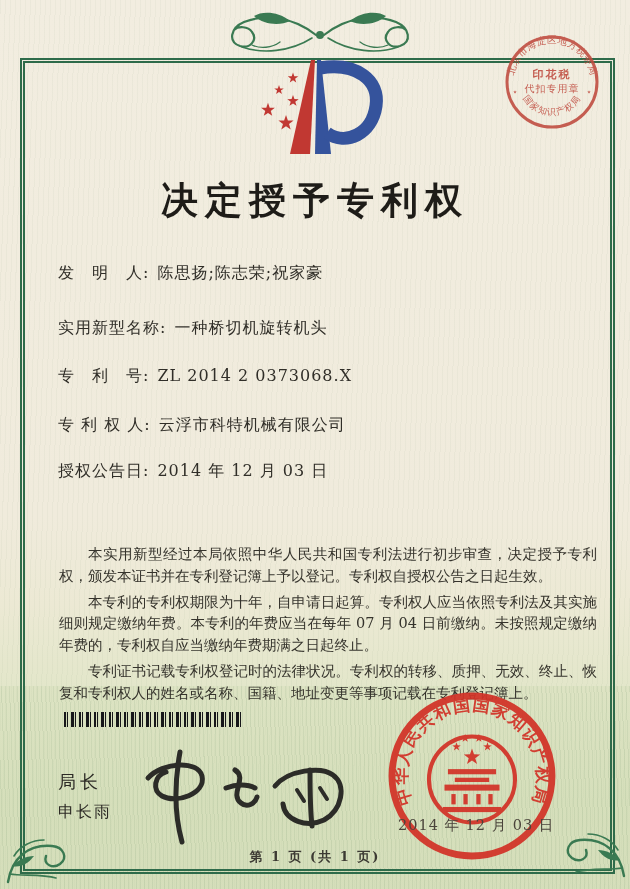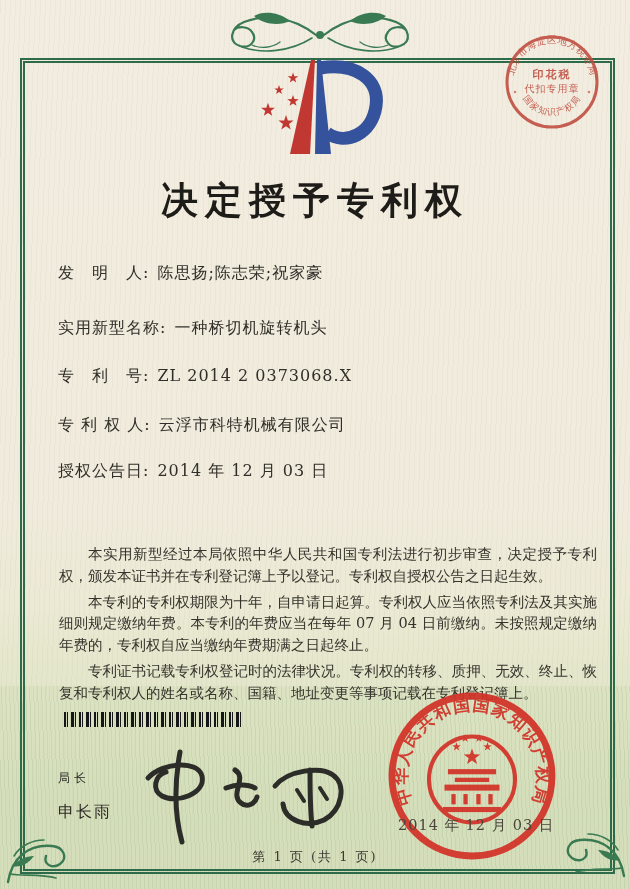--- a/index.html
+++ b/index.html
@@ -35,26 +35,26 @@
   .field-row:nth-child(3){top:103px}
   .field-row:nth-child(4){top:152px}
   .field-row:nth-child(5){top:198px}
   .field-row:nth-child(6){top:246px}
   .field-value { margin-left:8px; }
   .body-text { position:absolute; left:55px; top:540px; width:546px;
                font-size:14.5px; line-height:21.8px; text-align:justify; color:#35332c; }
   .body-text p { margin:4px; text-indent:2em; }
   .barcode { position:absolute; left:64px; top:712px; width:178px; height:15px;
     background:repeating-linear-gradient(90deg,#17171a 0 2px,rgba(0,0,0,0) 2px 3px,#17171a 3px 4px,rgba(0,0,0,0) 4px 7px,#17171a 7px 10px,rgba(0,0,0,0) 10px 11px,#17171a 11px 12px,rgba(0,0,0,0) 12px 15px); }
-  .director-title { position:absolute; left:58px; top:770px; font-size:12px; letter-spacing:4px; color:#2c2a25; }
+  .director-title { position:absolute; left:58px; top:770px; font-size:18px; letter-spacing:4px; color:#2c2a25; }
   .director-name  { position:absolute; left:58px; top:802px; font-size:16px; letter-spacing:2px; color:#2c2a25; }
   .signature { position:absolute; left:118px; top:746px; width:250px; height:104px; }
   .seal { position:absolute; left:386px; top:690px; width:172px; height:172px; opacity:0.93; }
   .seal-date { position:absolute; left:398px; top:816px; font-size:14.5px; letter-spacing:1px; color:#4a443b; white-space:nowrap; }
-  .page-no { position:absolute; left:0; right:0; top:848px; text-align:center; font-size:13px; letter-spacing:2px; color:#3c3a33; }
+  .page-no { position:absolute; left:0; right:0; top:848px; text-align:center; font-size:13px; letter-spacing:2px; color:#3c3a33;font-weight:bold; }
   .flourish { position:absolute; width:72px; height:72px; }
   .flourish-left { left:2px; top:816px; }
   .flourish-right { right:0px; top:810px; transform:scaleX(-1); }
   svg text { font-family:"DejaVu Serif","Liberation Serif",serif; }
 </style>
 </head>
 <body>
 
 <svg width="0" height="0" style="position:absolute">
   <defs>

